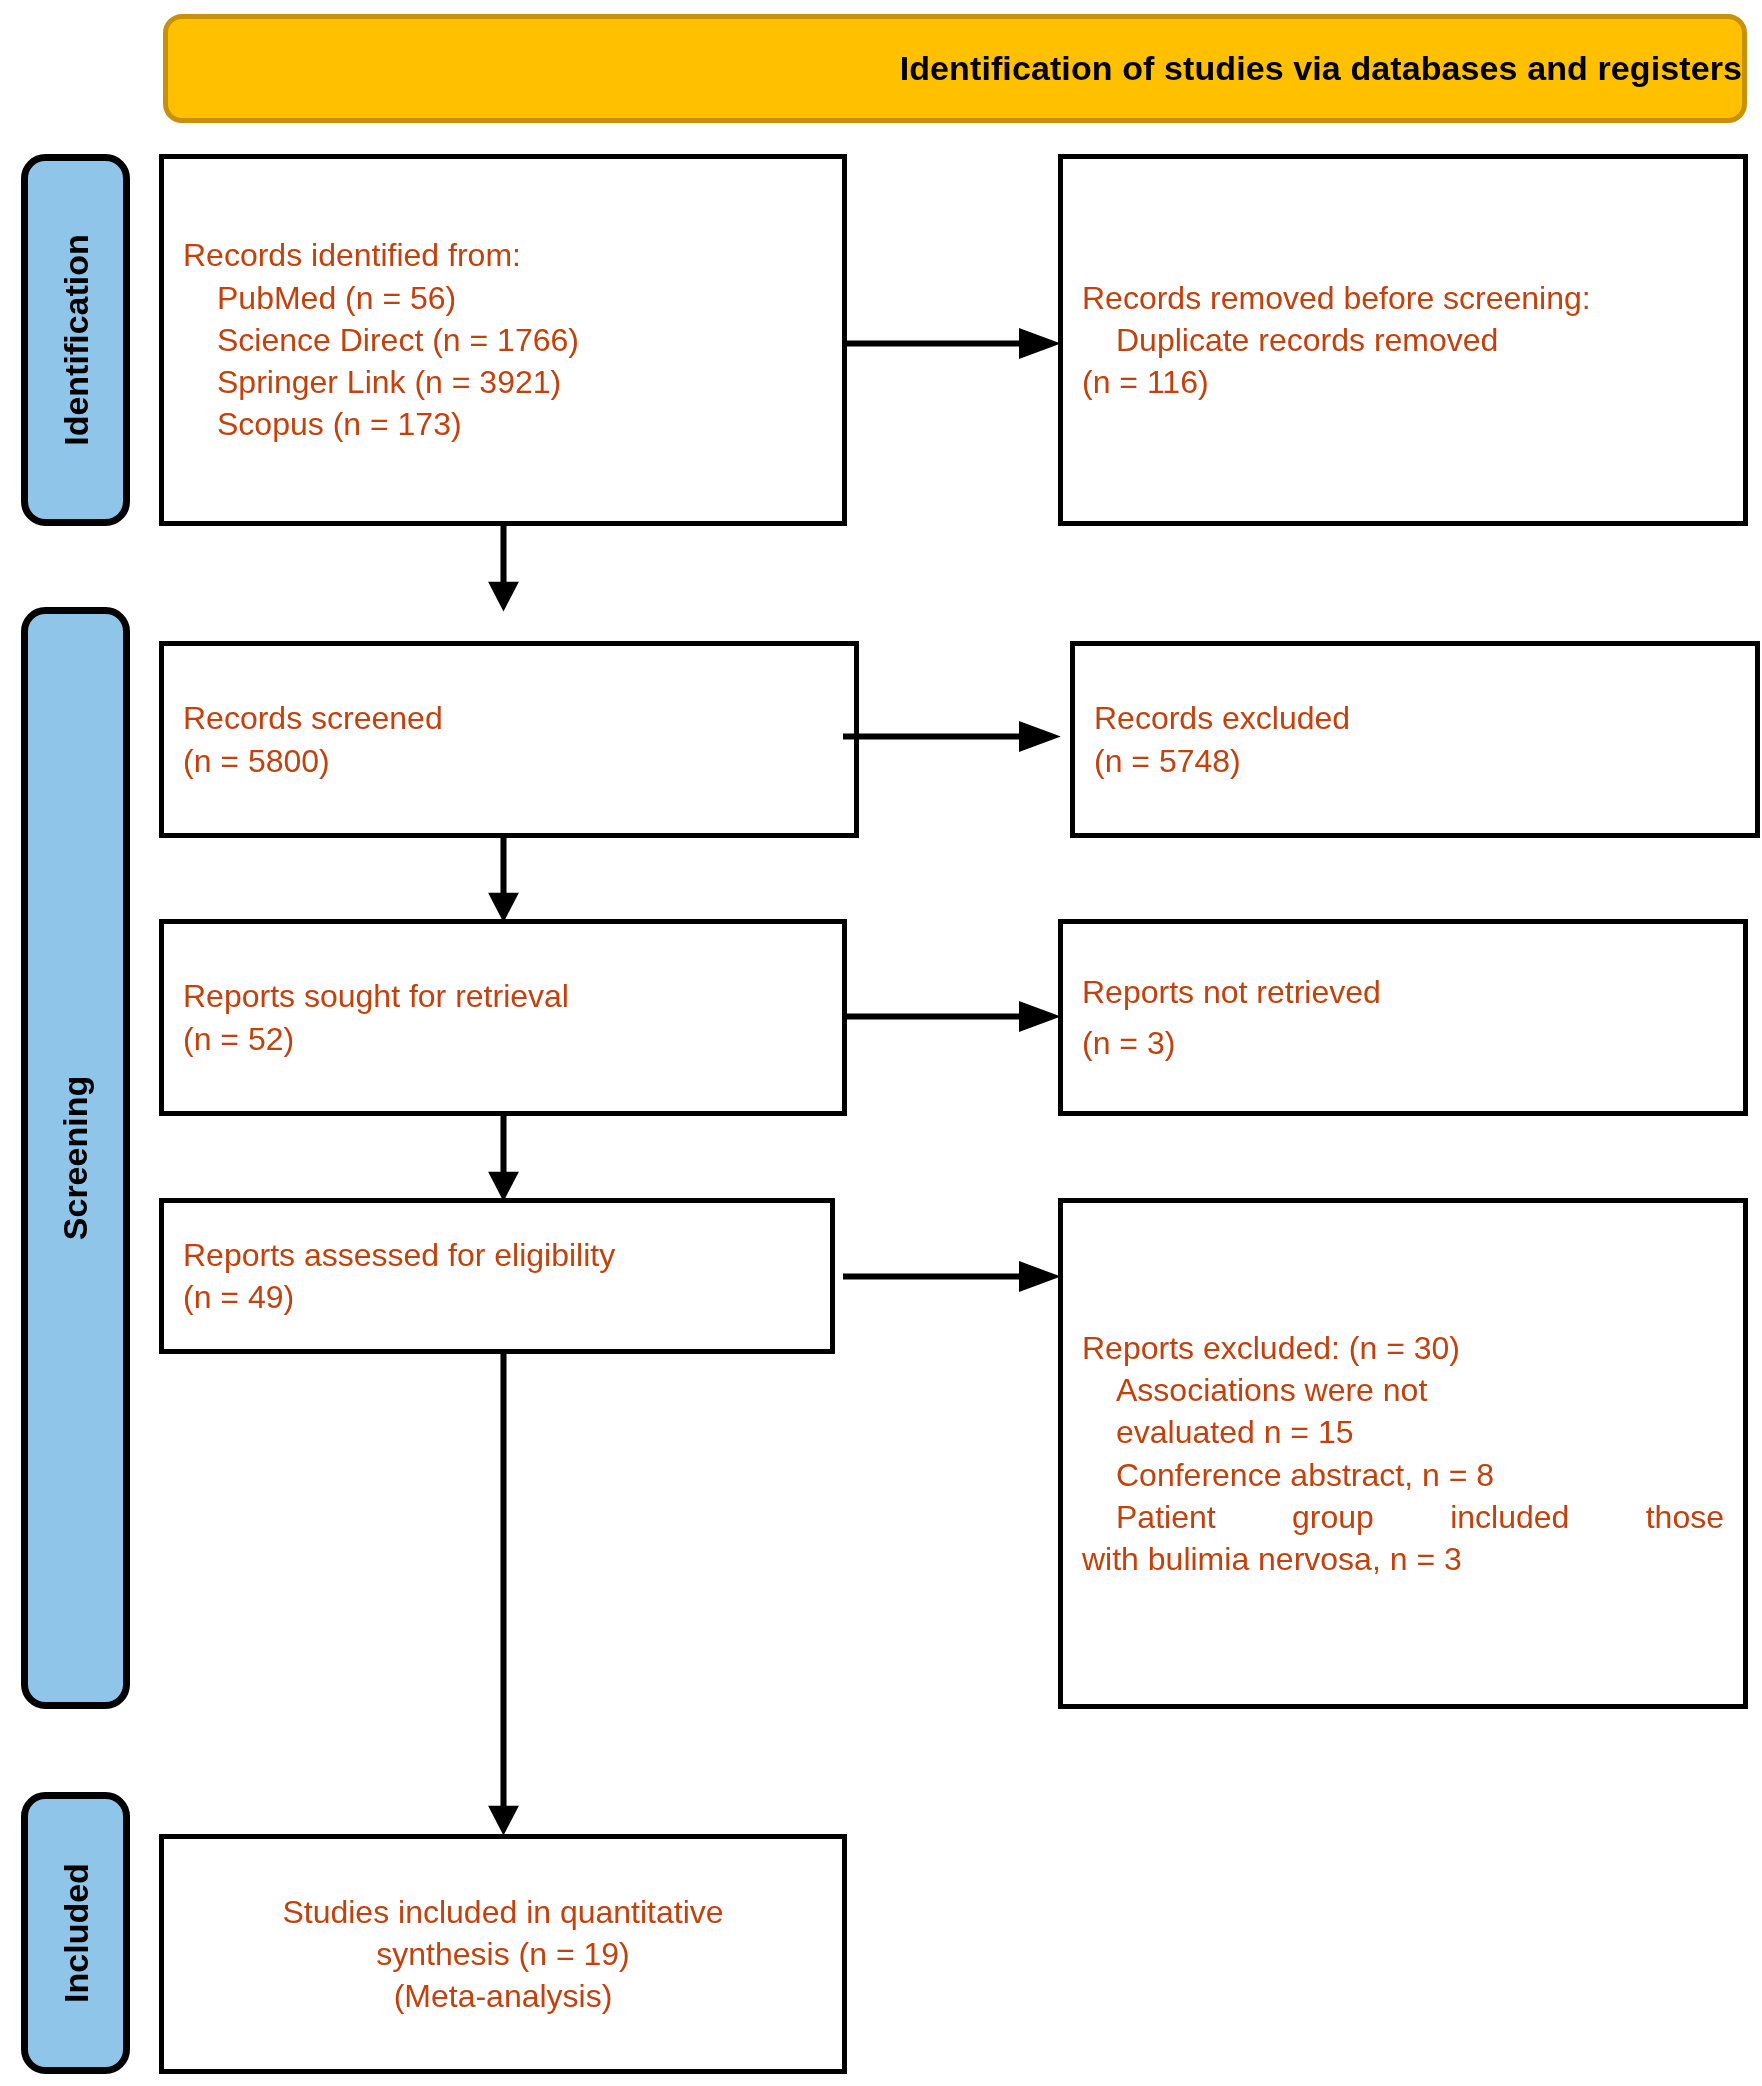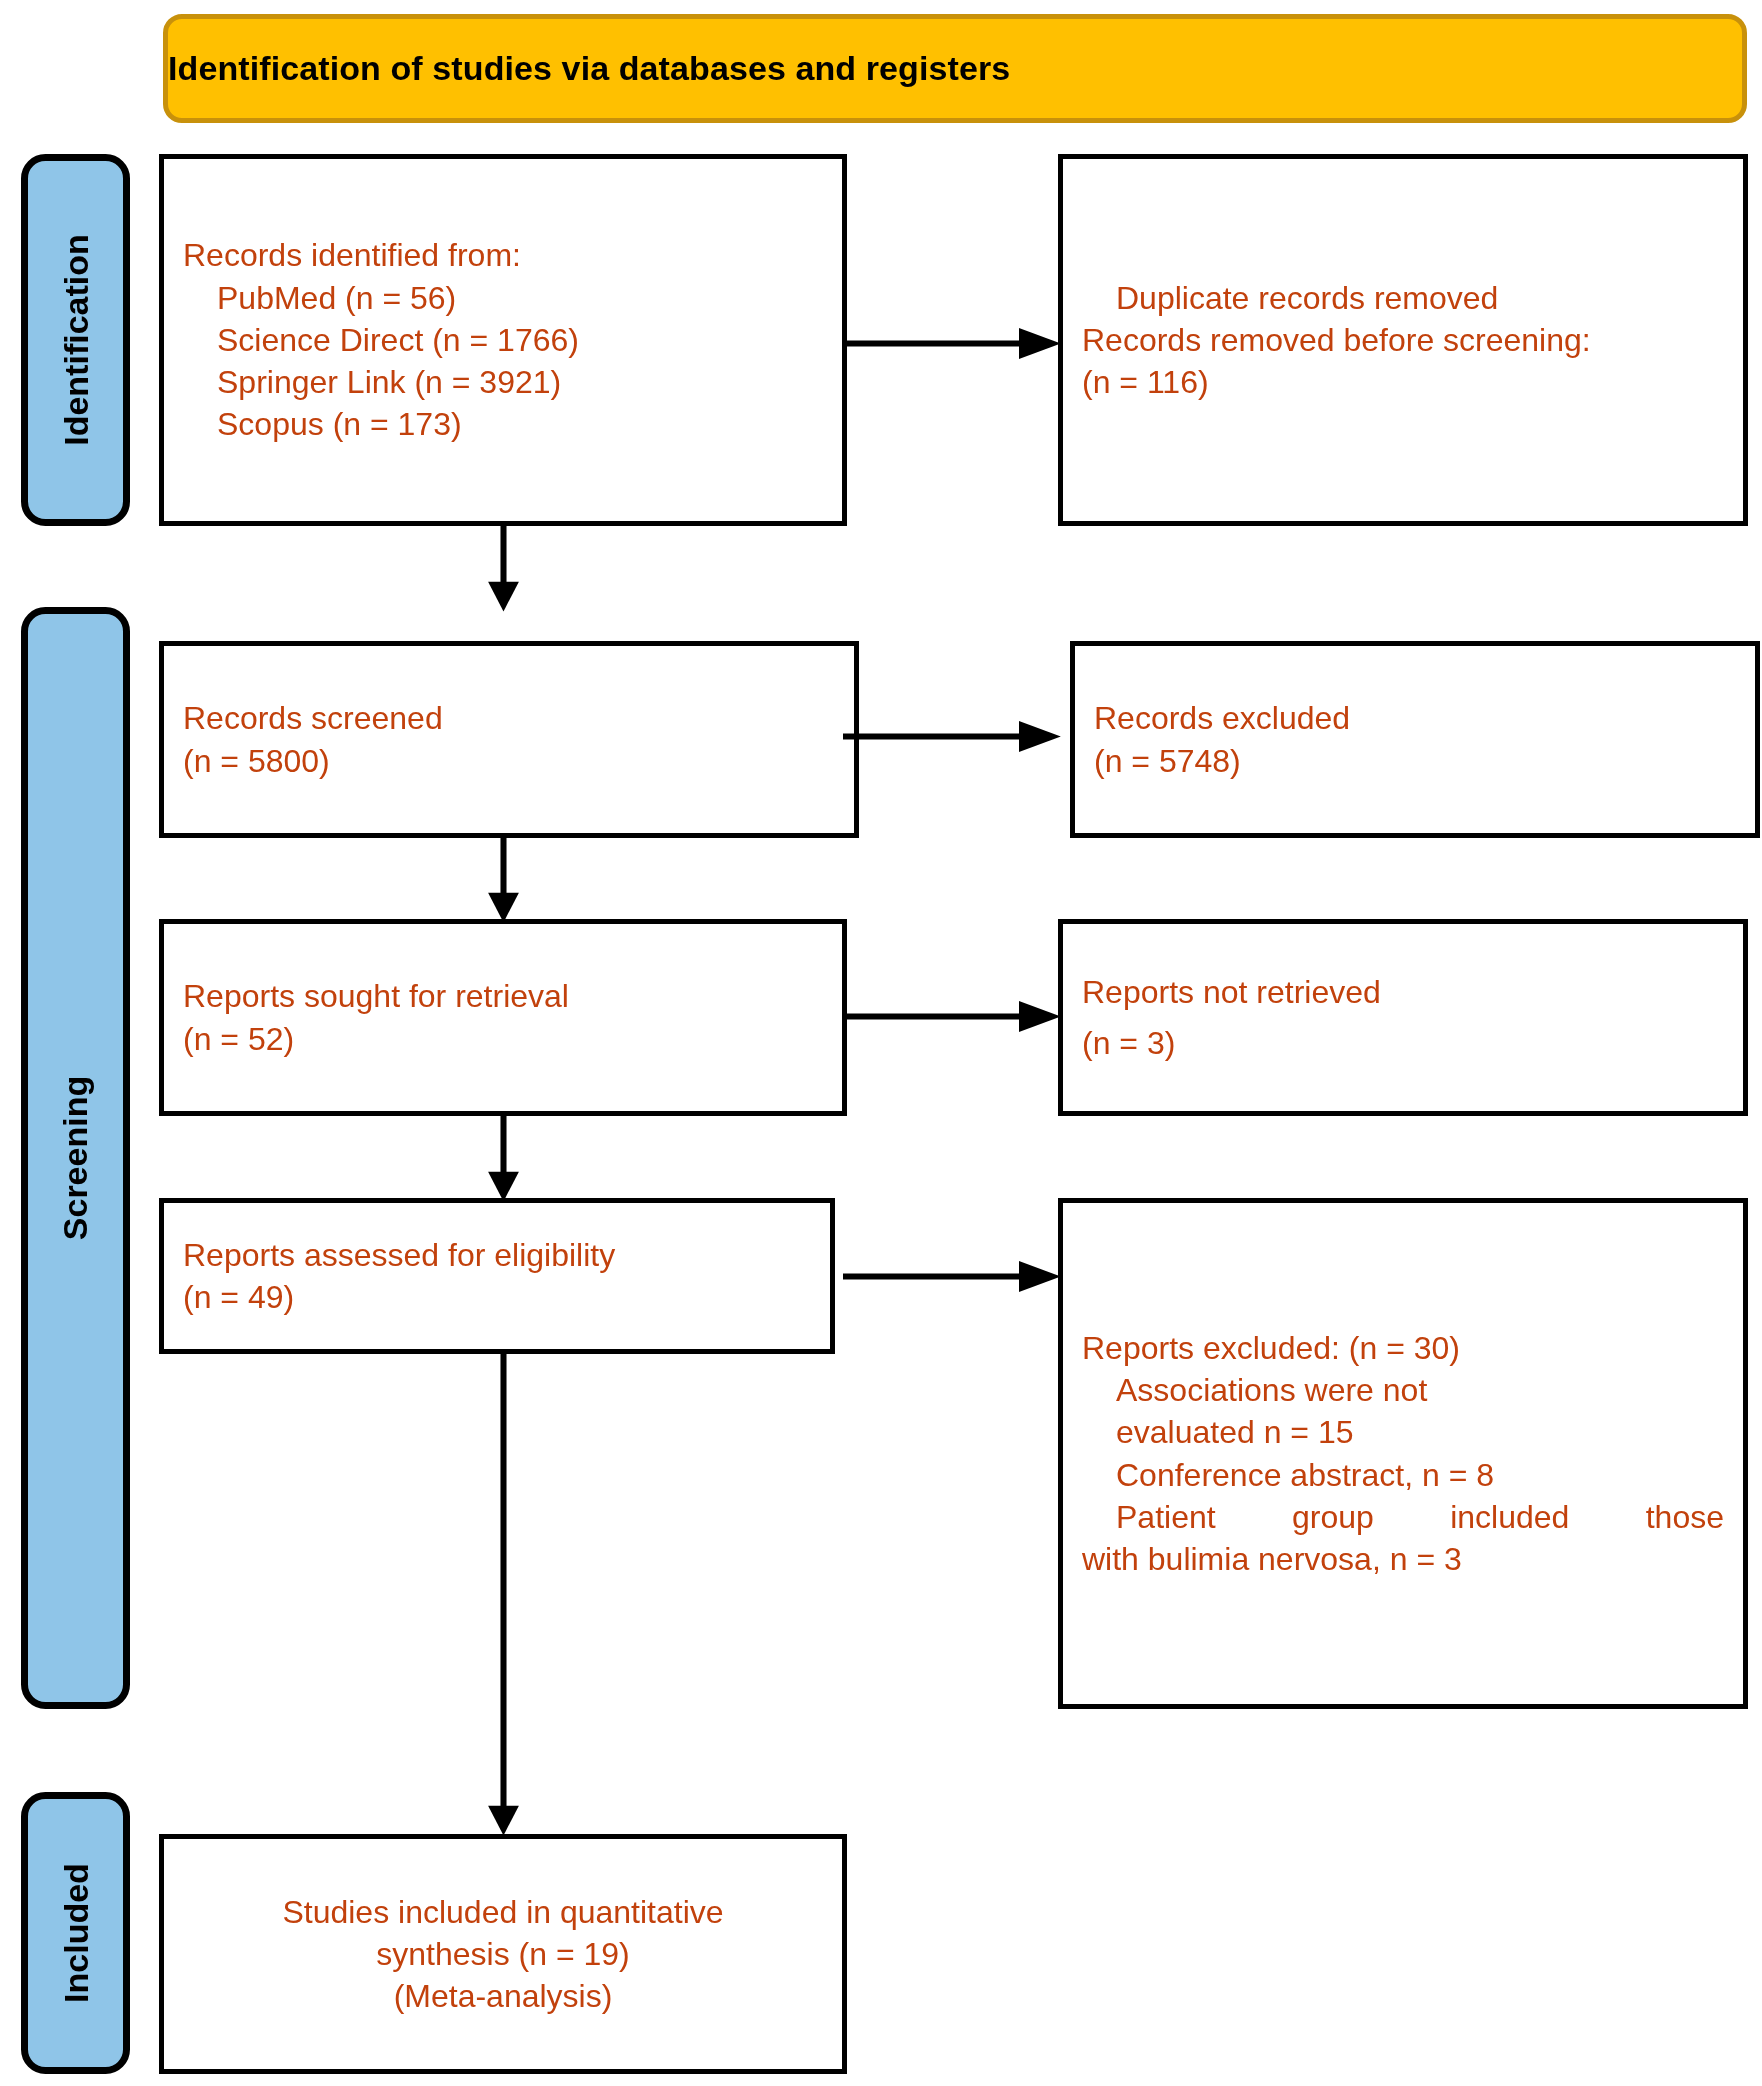--- a/index.html
+++ b/index.html
@@ -25,21 +25,21 @@
     left: 163px;
     top: 14px;
     width: 1584px;
     height: 109px;
     box-sizing: border-box;
     background: #FFC000;
     border: 5px solid #C8910B;
     border-radius: 19px;
     display: flex;
     align-items: center;
-    justify-content: flex-start;
+    justify-content: flex-end;
   }
   .banner-text {
     font-size: 34px;
     font-weight: bold;
     color: #000000;
     letter-spacing: 0.1px;
     text-align: center;
     line-height: 1.1;
   }
 
@@ -124,22 +124,22 @@
 
   <div class="flow-box" style="left:159px; top:154px; width:688px; height:372px;">
     <div class="line">Records identified from:</div>
     <div class="line indent">PubMed (n = 56)</div>
     <div class="line indent">Science Direct (n = 1766)</div>
     <div class="line indent">Springer Link (n = 3921)</div>
     <div class="line indent">Scopus (n = 173)</div>
   </div>
 
   <div class="flow-box" style="left:1058px; top:154px; width:690px; height:372px;">
+    <div class="line">Records removed before screening:</div>
     <div class="line indent">Duplicate records removed</div>
-    <div class="line">Records removed before screening:</div>
     <div class="line">(n = 116)</div>
   </div>
 
   <svg class="conn" style="left:842px; top:327px; width:222px; height:33px;" viewBox="0 0 400 60">
     <line x1="0" y1="30" x2="330" y2="30" stroke="#000" stroke-width="11"></line>
     <polygon points="320,2 396,30 320,58" fill="#000"></polygon>
   </svg>
 
   <svg class="conn" style="left:487px; top:524px; width:33px; height:89px;" viewBox="0 0 60 160">
     <line x1="30" y1="0" x2="30" y2="112" stroke="#000" stroke-width="11"></line>

